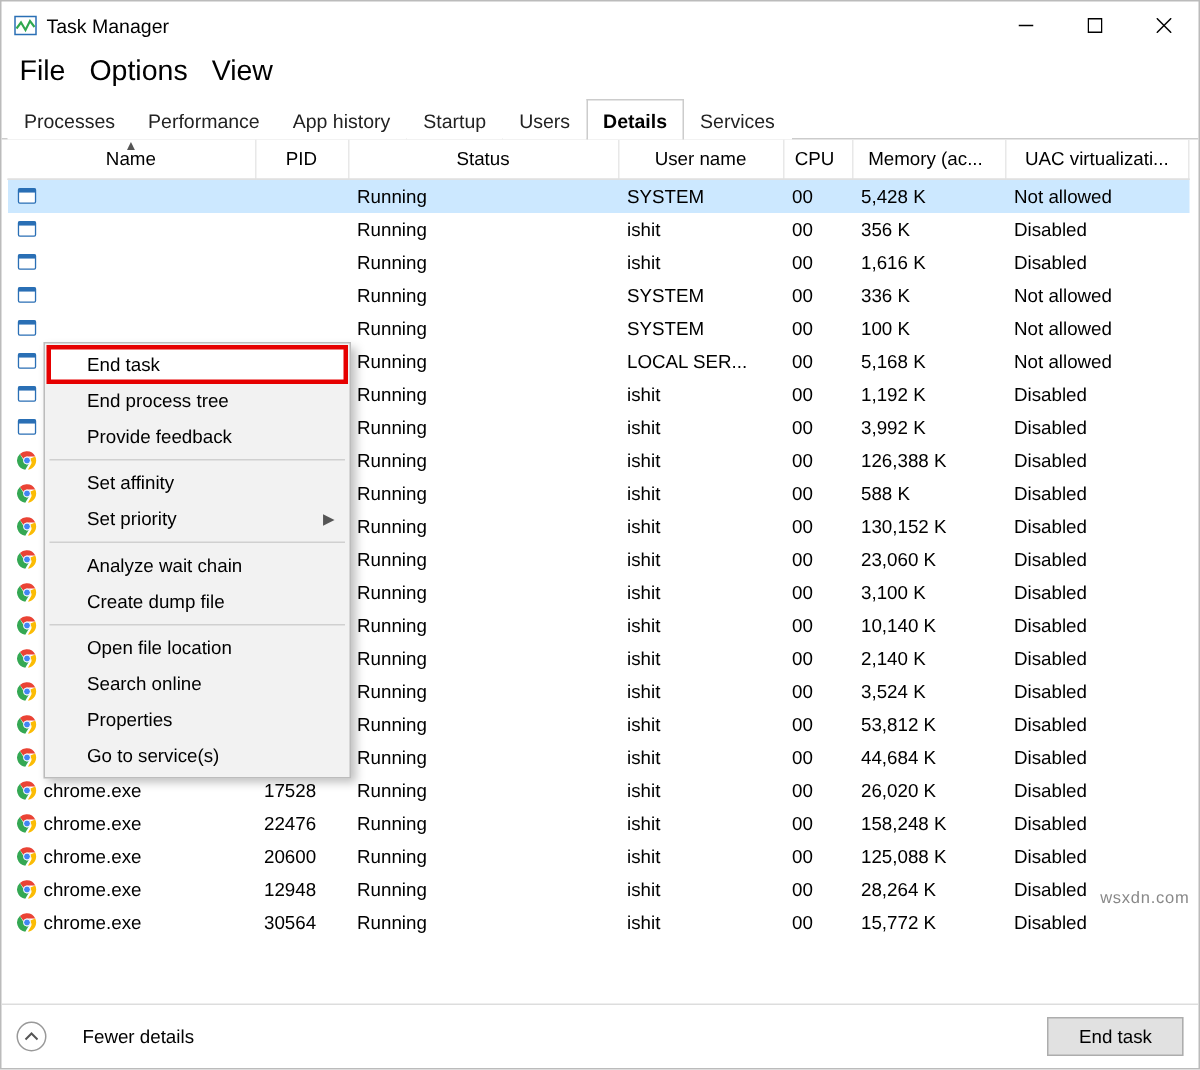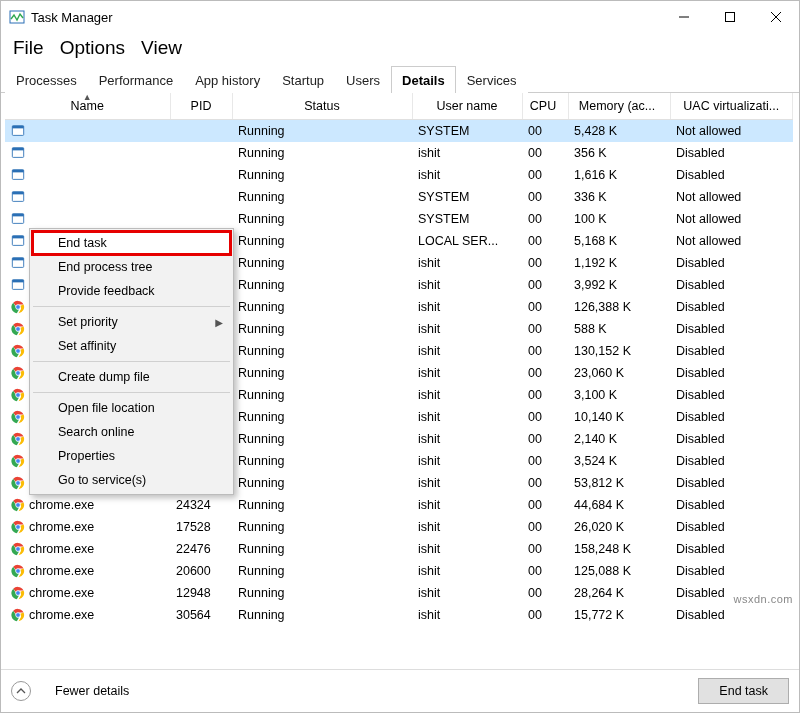--- a/index.html
+++ b/index.html
@@ -473,23 +473,24 @@
           <td>Disabled</td>
         </tr>
       </tbody>
   </table>
 
   <div class="ctxmenu">
     <div class="ctxitem highlight">End task</div>
     <div class="ctxitem">End process tree</div>
     <div class="ctxitem">Provide feedback</div>
     <div class="ctxsep"></div>
+    <div class="ctxitem">Set affinity</div>
     <div class="ctxitem"><span>Set priority</span><span class="sub">▶</span></div>
-    <div class="ctxitem">Set affinity</div>
     <div class="ctxsep"></div>
+    <div class="ctxitem">Analyze wait chain</div>
     <div class="ctxitem">Create dump file</div>
     <div class="ctxsep"></div>
     <div class="ctxitem">Open file location</div>
     <div class="ctxitem">Search online</div>
     <div class="ctxitem">Properties</div>
     <div class="ctxitem">Go to service(s)</div>
   </div>
 
   <div class="watermark">wsxdn.com</div>
 </div>

